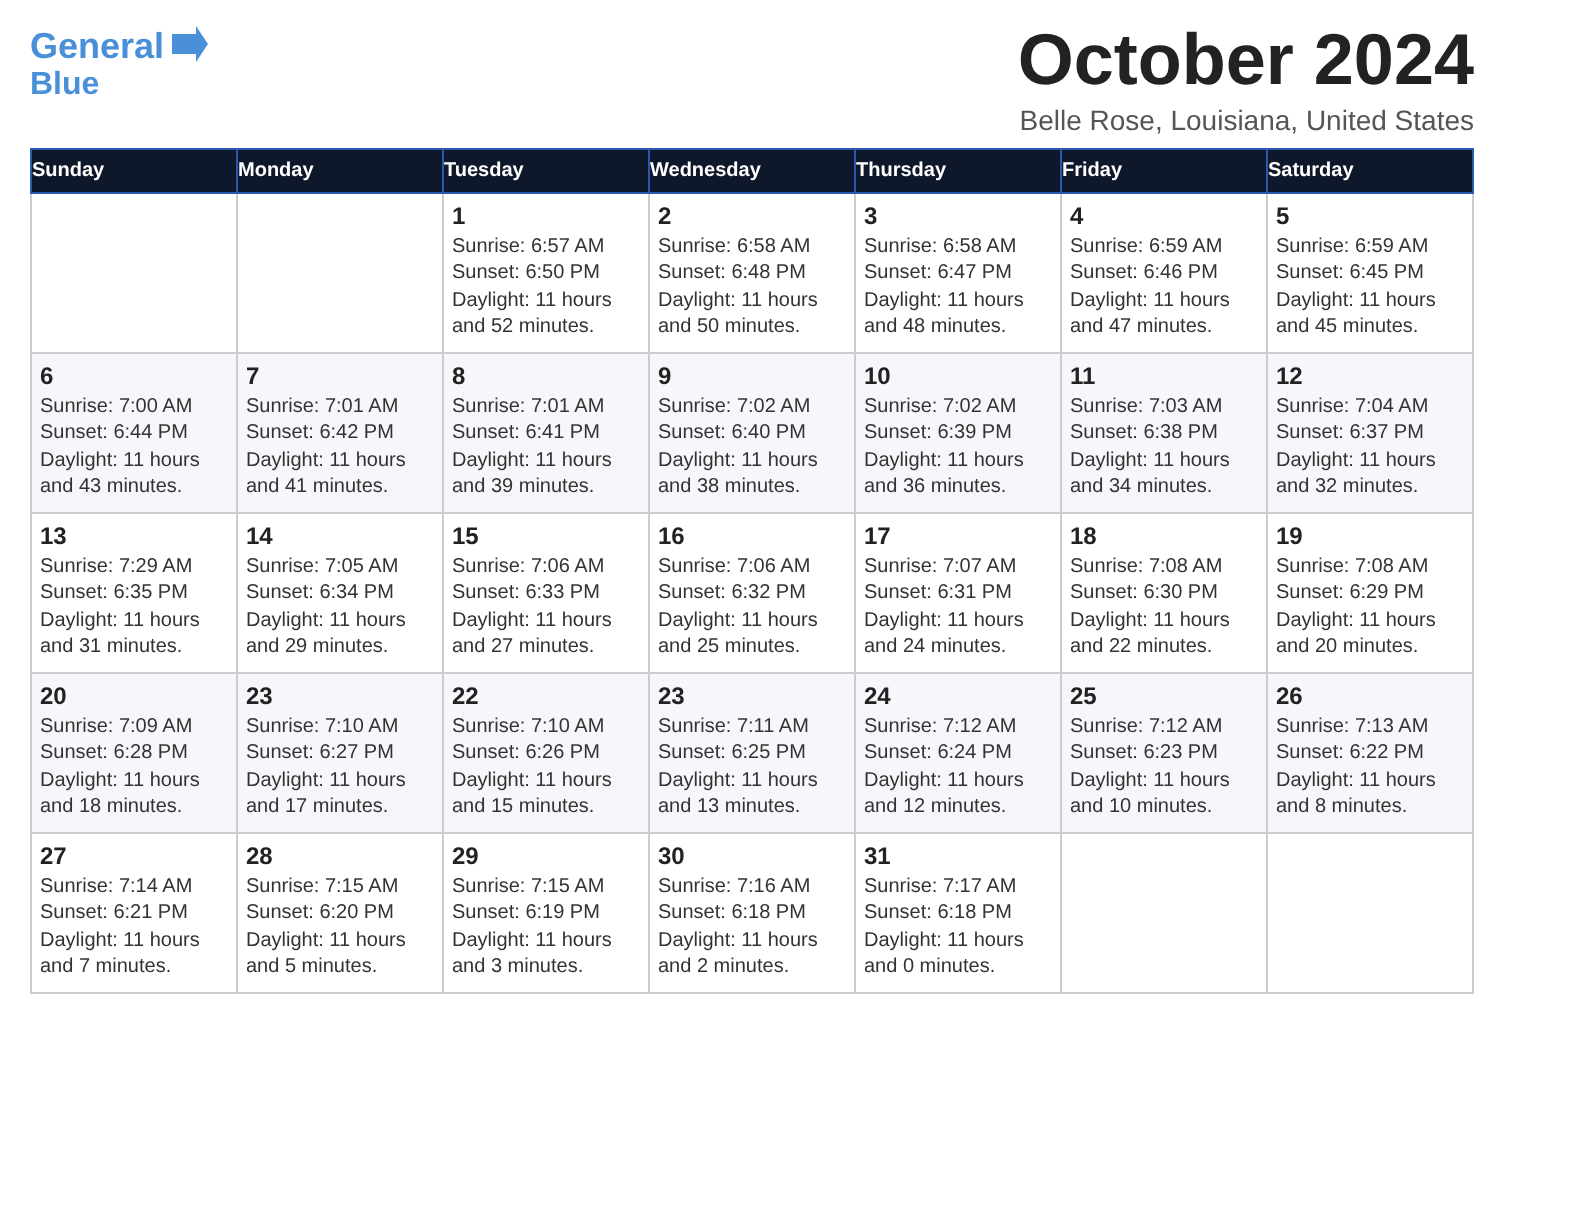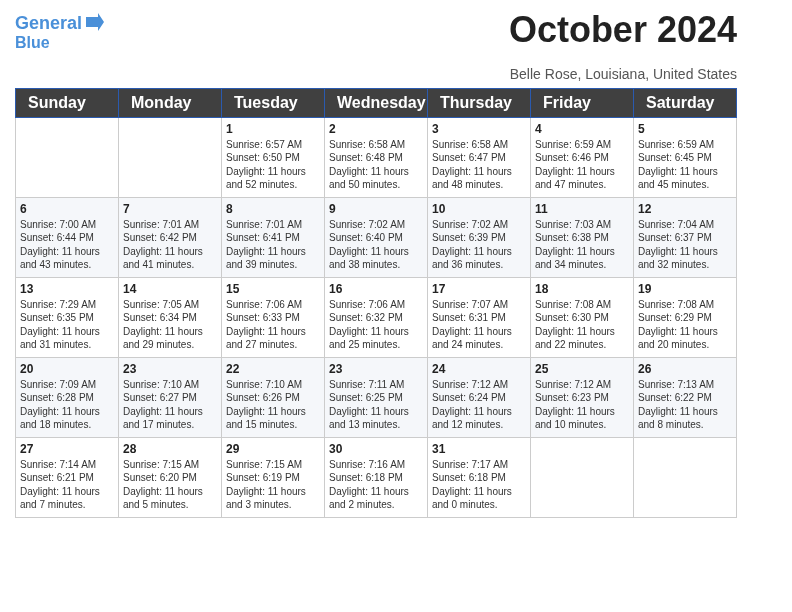--- a/index.html
+++ b/index.html
@@ -47,33 +47,33 @@
     .month-title {
       font-size: 36px;
       font-weight: bold;
       color: #222;
       line-height: 1.1;
       text-align: right;
     }
     .location {
       font-size: 14px;
       color: #555;
-      margin-top: 16px;
+      margin-top: 2px;
     }
     table {
       width: 100%;
       border-collapse: collapse;
       table-layout: fixed;
     }
     thead tr th {
-      background: #404040;
+      background: #0f172a;
       color: #fff;
-      font-size: 16px;
+      font-size: 10px;
       font-weight: bold;
-      padding: 5px 12px;
+      padding: 5px 0;
       text-align: left;
       border: 1px solid #2a5aaf;
     }
     tbody tr td {
       border: 1px solid #ccc;
       vertical-align: top;
       padding: 4px 4px 3px 4px;
       font-size: 10px;
       color: #222;
       height: 80px;

